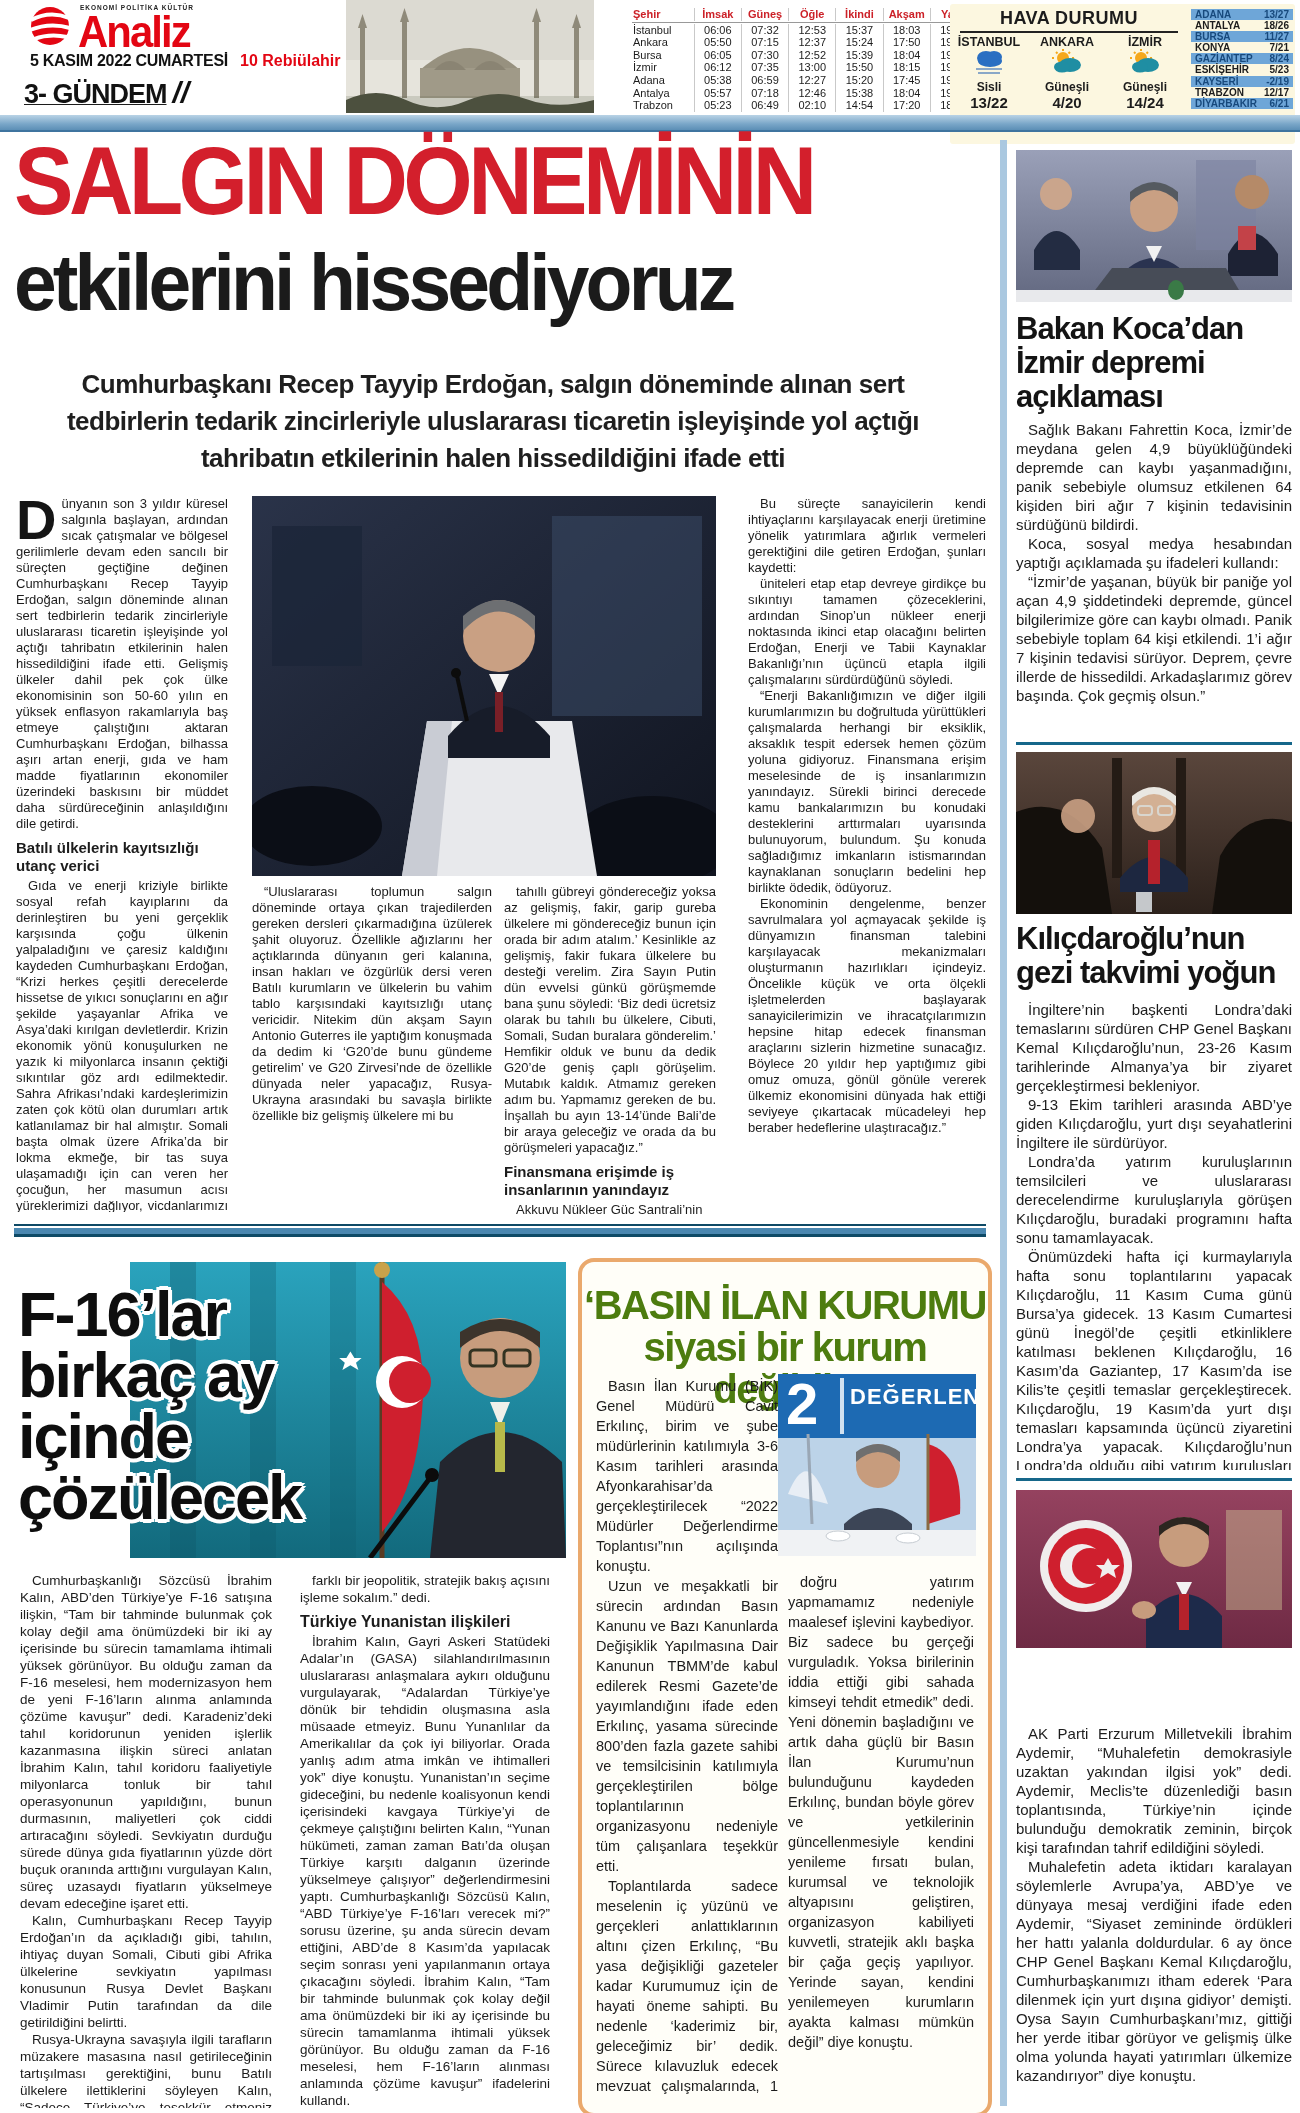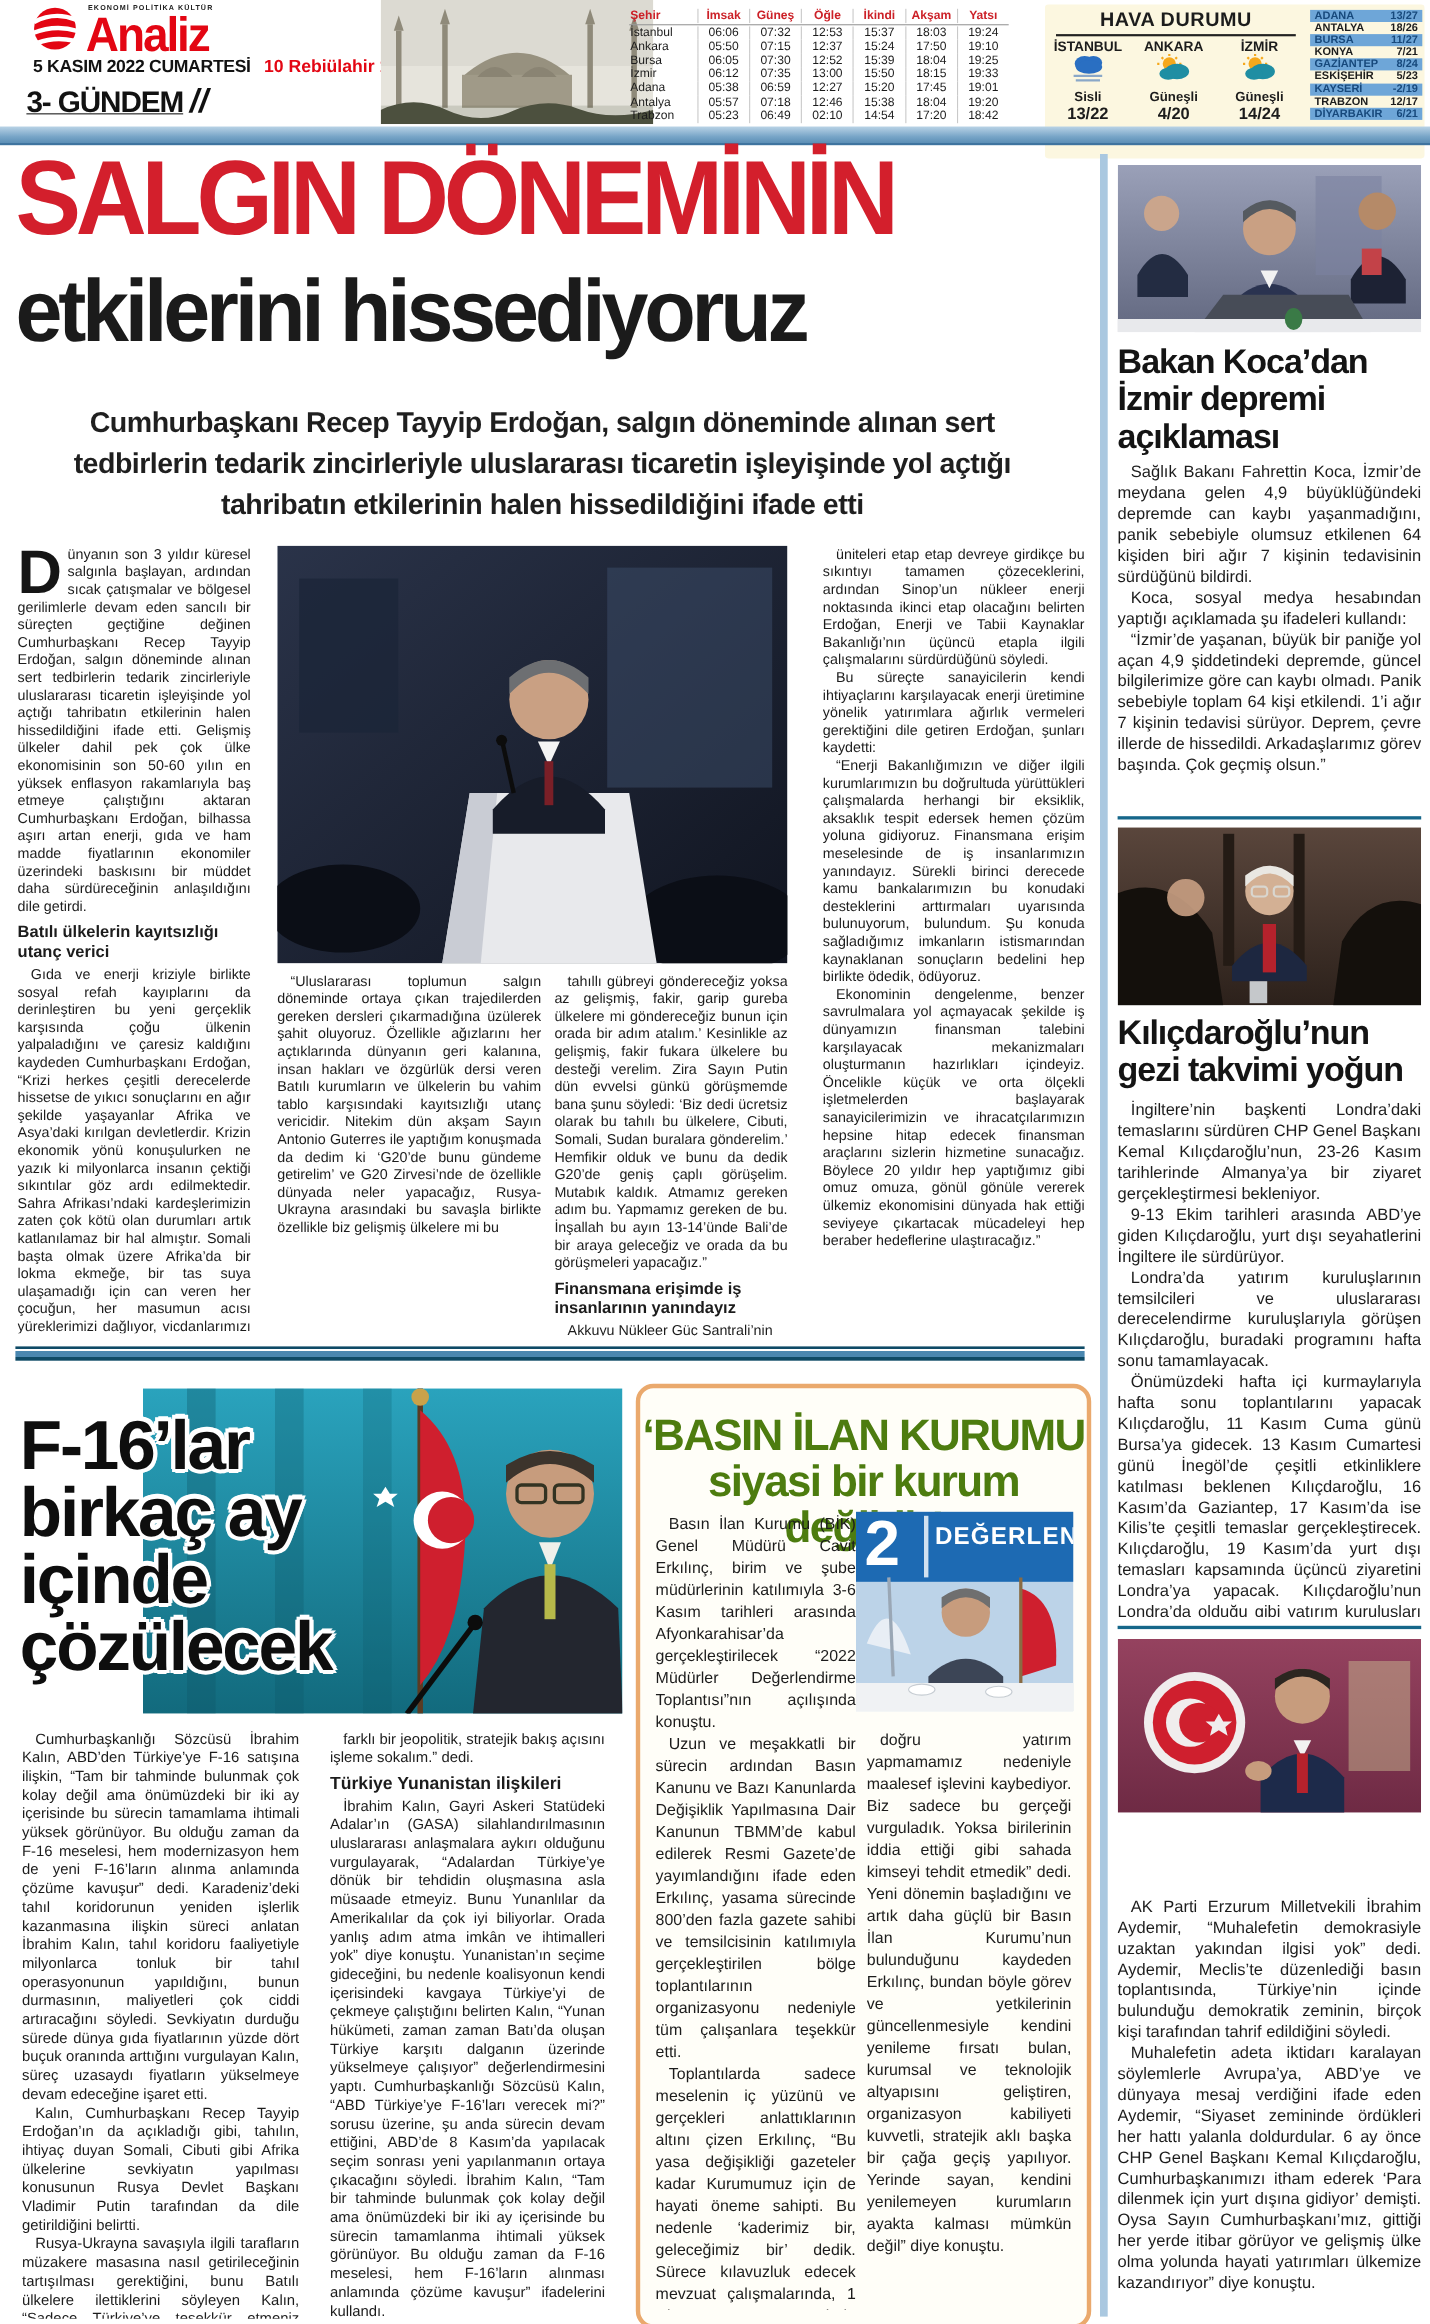--- a/index.html
+++ b/index.html
@@ -103,21 +103,21 @@
         <path d="M226 28 L230.5 14 L235 28 Z" fill="#8f8a7a"></path>
       <path d="M74 70 Q124 26 174 70 Z" fill="#97917f"></path>
       <rect x="74" y="68" width="100" height="30" fill="#a09a88"></rect>
       <path d="M88 70 Q104 52 120 70 Z" fill="#8a8473"></path>
       <path d="M128 70 Q144 52 160 70 Z" fill="#8a8473"></path>
       <rect y="96" width="248" height="17" fill="#55584430"></rect>
       <path d="M0 100 Q30 86 60 100 T120 101 T180 99 T248 100 L248 113 L0 113 Z" fill="#4c503e"></path>
     </svg>
   </div>
 
-  <div class="abs" style="left:572px;top:8px;width:345px;">
+  <div class="abs" style="left:632px;top:8px;width:345px;">
     <div class="ptable" id="ptable">
         <div class="prow hdr">
           <span class="pcell">Şehir</span>
           <span class="pcell">İmsak</span>
           <span class="pcell">Güneş</span>
           <span class="pcell">Öğle</span>
           <span class="pcell">İkindi</span>
           <span class="pcell">Akşam</span>
           <span class="pcell">Yatsı</span>
         </div>
@@ -306,22 +306,22 @@
   <div class="abs bodycol" style="left:252px;top:884px;width:240px;height:330px;">
       <p class="para">“Uluslararası toplumun salgın döneminde ortaya çıkan trajedilerden gereken dersleri çıkarmadığına üzülerek şahit oluyoruz. Özellikle ağızlarını her açtıklarında dünyanın geri kalanına, insan hakları ve özgürlük dersi veren Batılı kurumların ve ülkelerin bu vahim tablo karşısındaki kayıtsızlığı utanç vericidir. Nitekim dün akşam Sayın Antonio Guterres ile yaptığım konuşmada da dedim ki ‘G20’de bunu gündeme getirelim’ ve G20 Zirvesi’nde de özellikle dünyada neler yapacağız, Rusya-Ukrayna arasındaki bu savaşla birlikte özellikle biz gelişmiş ülkelere mi bu</p>
     </div>
   <div class="abs bodycol" style="left:504px;top:884px;width:212px;height:330px;">
       <p class="para">tahıllı gübreyi göndereceğiz yoksa az gelişmiş, fakir, garip gureba ülkelere mi göndereceğiz bunun için orada bir adım atalım.’ Kesinlikle az gelişmiş, fakir fukara ülkelere bu desteği verelim. Zira Sayın Putin dün evvelsi günkü görüşmemde bana şunu söyledi: ‘Biz dedi ücretsiz olarak bu tahılı bu ülkelere, Cibuti, Somali, Sudan buralara gönderelim.’ Hemfikir olduk ve bunu da dedik G20’de geniş çaplı görüşelim. Mutabık kaldık. Atmamız gereken adım bu. Yapmamız gereken de bu. İnşallah bu ayın 13-14’ünde Bali’de bir araya geleceğiz ve orada da bu görüşmeleri yapacağız.”</p>
       <h4 class="sub-h">Finansmana erişimde iş insanlarının yanındayız</h4>
       <p class="para">Akkuyu Nükleer Güç Santrali’nin</p>
     </div>
 
   <div class="abs bodycol" style="left:748px;top:496px;width:238px;height:718px;">
+      <p class="para">Bu süreçte sanayicilerin kendi ihtiyaçlarını karşılayacak enerji üretimine yönelik yatırımlara ağırlık vermeleri gerektiğini dile getiren Erdoğan, şunları kaydetti:</p>
       <p class="para">üniteleri etap etap devreye girdikçe bu sıkıntıyı tamamen çözeceklerini, ardından Sinop’un nükleer enerji noktasında ikinci etap olacağını belirten Erdoğan, Enerji ve Tabii Kaynaklar Bakanlığı’nın üçüncü etapla ilgili çalışmalarını sürdürdüğünü söyledi.</p>
-      <p class="para">Bu süreçte sanayicilerin kendi ihtiyaçlarını karşılayacak enerji üretimine yönelik yatırımlara ağırlık vermeleri gerektiğini dile getiren Erdoğan, şunları kaydetti:</p>
       <p class="para">“Enerji Bakanlığımızın ve diğer ilgili kurumlarımızın bu doğrultuda yürüttükleri çalışmalarda herhangi bir eksiklik, aksaklık tespit edersek hemen çözüm yoluna gidiyoruz. Finansmana erişim meselesinde de iş insanlarımızın yanındayız. Sürekli birinci derecede kamu bankalarımızın bu konudaki desteklerini arttırmaları uyarısında bulunuyorum, bulundum. Şu konuda sağladığımız imkanların istismarından kaynaklanan sonuçların bedelini hep birlikte ödedik, ödüyoruz.</p>
       <p class="para">Ekonominin dengelenme, benzer savrulmalara yol açmayacak şekilde iş dünyamızın finansman talebini karşılayacak mekanizmaları oluşturmanın hazırlıkları içindeyiz. Öncelikle küçük ve orta ölçekli işletmelerden başlayarak sanayicilerimizin ve ihracatçılarımızın hepsine hitap edecek finansman araçlarını sizlerin hizmetine sunacağız. Böylece 20 yıldır hep yaptığımız gibi omuz omuza, gönül gönüle vererek ülkemiz ekonomisini dünyada hak ettiği seviyeye çıkartacak mücadeleyi hep beraber hedeflerine ulaştıracağız.”</p>
     </div>
 
   <div class="abs middiv" style="left:14px;top:1224px;width:972px;height:13px;"></div>
 
   <div class="abs photo" style="left:130px;top:1262px;width:436px;height:296px;">
     <svg width="436" height="296" viewBox="0 0 436 296">
       <defs>
         <linearGradient id="g2" x1="0" y1="0" x2="0" y2="1">

